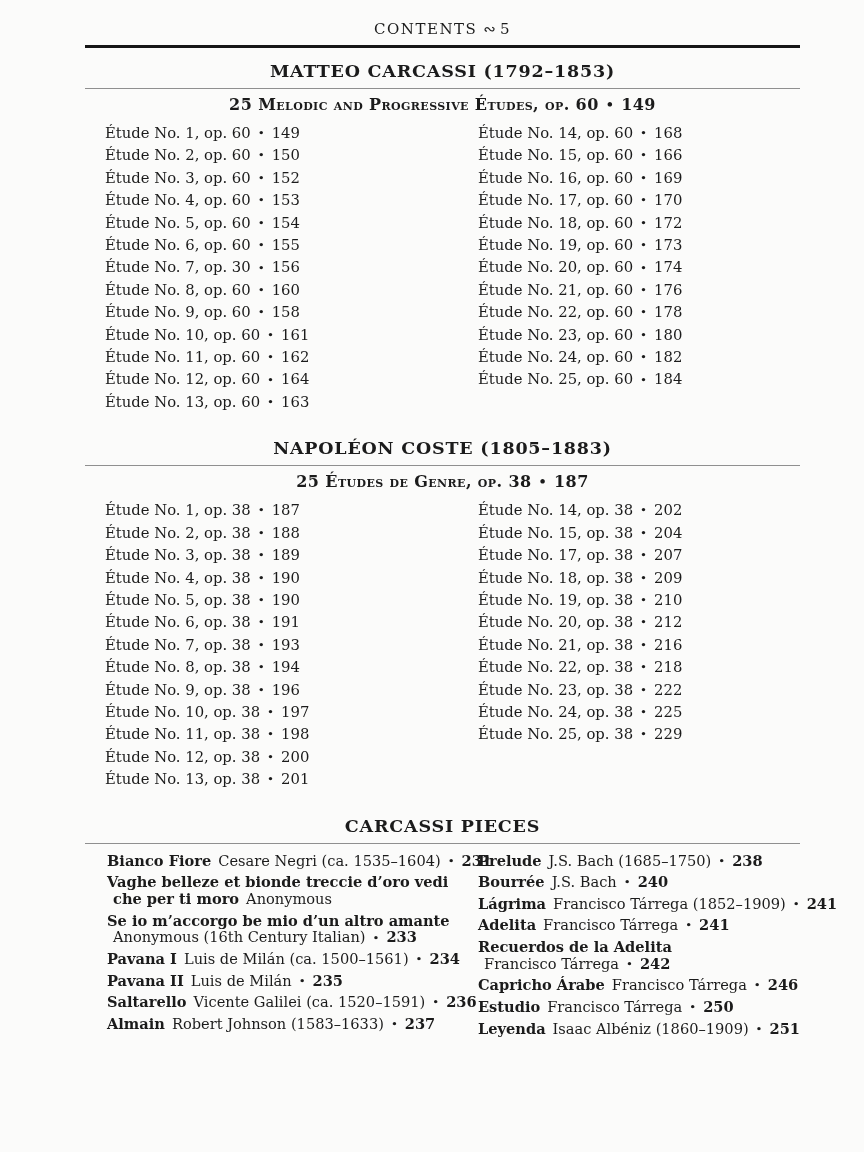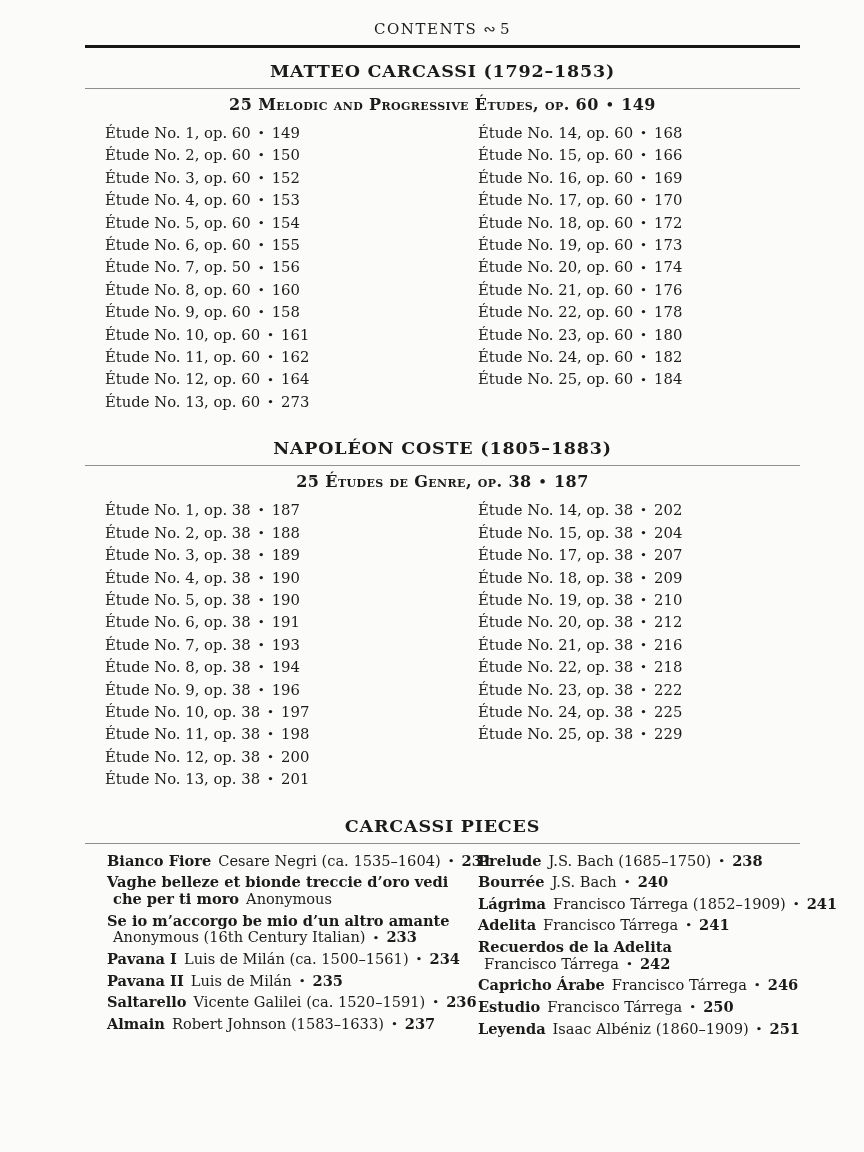--- a/index.html
+++ b/index.html
@@ -103,27 +103,27 @@
       <span>25 Melodic and Progressive Études, op. 60</span><span class="bullet">•</span><span>149</span>
     </div>
     <div class="cols">
       <div class="col first">
           <div class="etude-row"><span class="seg">Étude No. 1, op. 60</span><span class="bullet">•</span><span class="seg-page">149</span></div>
           <div class="etude-row"><span class="seg">Étude No. 2, op. 60</span><span class="bullet">•</span><span class="seg-page">150</span></div>
           <div class="etude-row"><span class="seg">Étude No. 3, op. 60</span><span class="bullet">•</span><span class="seg-page">152</span></div>
           <div class="etude-row"><span class="seg">Étude No. 4, op. 60</span><span class="bullet">•</span><span class="seg-page">153</span></div>
           <div class="etude-row"><span class="seg">Étude No. 5, op. 60</span><span class="bullet">•</span><span class="seg-page">154</span></div>
           <div class="etude-row"><span class="seg">Étude No. 6, op. 60</span><span class="bullet">•</span><span class="seg-page">155</span></div>
-          <div class="etude-row"><span class="seg">Étude No. 7, op. 50</span><span class="bullet">•</span><span class="seg-page">156</span></div>
+          <div class="etude-row"><span class="seg">Étude No. 7, op. 30</span><span class="bullet">•</span><span class="seg-page">156</span></div>
           <div class="etude-row"><span class="seg">Étude No. 8, op. 60</span><span class="bullet">•</span><span class="seg-page">160</span></div>
           <div class="etude-row"><span class="seg">Étude No. 9, op. 60</span><span class="bullet">•</span><span class="seg-page">158</span></div>
           <div class="etude-row"><span class="seg">Étude No. 10, op. 60</span><span class="bullet">•</span><span class="seg-page">161</span></div>
           <div class="etude-row"><span class="seg">Étude No. 11, op. 60</span><span class="bullet">•</span><span class="seg-page">162</span></div>
           <div class="etude-row"><span class="seg">Étude No. 12, op. 60</span><span class="bullet">•</span><span class="seg-page">164</span></div>
-          <div class="etude-row"><span class="seg">Étude No. 13, op. 60</span><span class="bullet">•</span><span class="seg-page">273</span></div>
+          <div class="etude-row"><span class="seg">Étude No. 13, op. 60</span><span class="bullet">•</span><span class="seg-page">163</span></div>
         </div>
       <div class="col">
           <div class="etude-row"><span class="seg">Étude No. 14, op. 60</span><span class="bullet">•</span><span class="seg-page">168</span></div>
           <div class="etude-row"><span class="seg">Étude No. 15, op. 60</span><span class="bullet">•</span><span class="seg-page">166</span></div>
           <div class="etude-row"><span class="seg">Étude No. 16, op. 60</span><span class="bullet">•</span><span class="seg-page">169</span></div>
           <div class="etude-row"><span class="seg">Étude No. 17, op. 60</span><span class="bullet">•</span><span class="seg-page">170</span></div>
           <div class="etude-row"><span class="seg">Étude No. 18, op. 60</span><span class="bullet">•</span><span class="seg-page">172</span></div>
           <div class="etude-row"><span class="seg">Étude No. 19, op. 60</span><span class="bullet">•</span><span class="seg-page">173</span></div>
           <div class="etude-row"><span class="seg">Étude No. 20, op. 60</span><span class="bullet">•</span><span class="seg-page">174</span></div>
           <div class="etude-row"><span class="seg">Étude No. 21, op. 60</span><span class="bullet">•</span><span class="seg-page">176</span></div>

